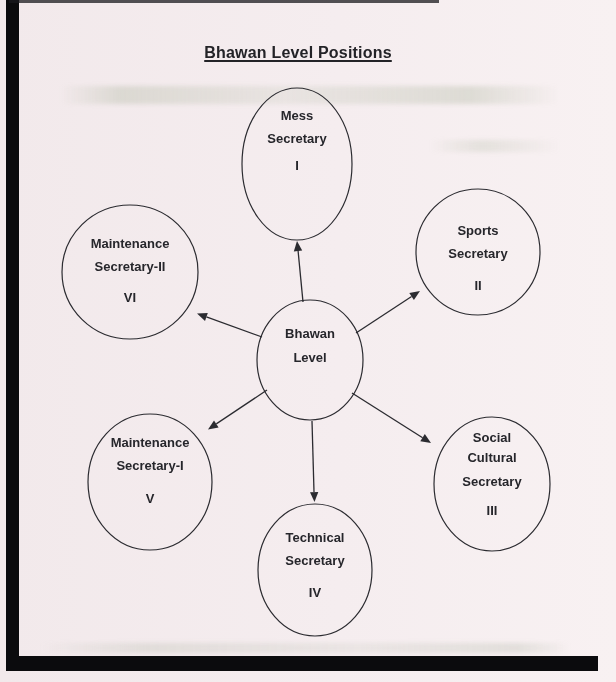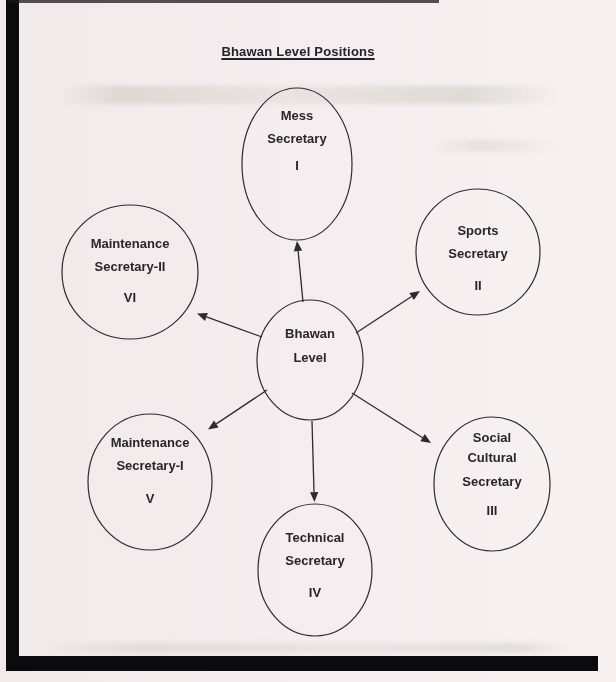--- a/index.html
+++ b/index.html
@@ -63,21 +63,21 @@
       rgba(160,170,150,0.22) 20%,
       rgba(160,170,150,0.12) 60%,
       rgba(160,170,150,0.24) 90%,
       rgba(160,170,150,0) 100%);
   }
   .title {
     position: absolute;
     left: 0; top: 44px;
     width: 596px;
     text-align: center;
-    font-size: 13px;
+    font-size: 16px;
     font-weight: bold;
     color: #232327;
     text-decoration: underline;
     text-decoration-thickness: 1.5px;
     text-underline-offset: 2px;
     letter-spacing: 0.2px;
   }
   svg.diagram {
     position: absolute;
     left: 0; top: 0;

